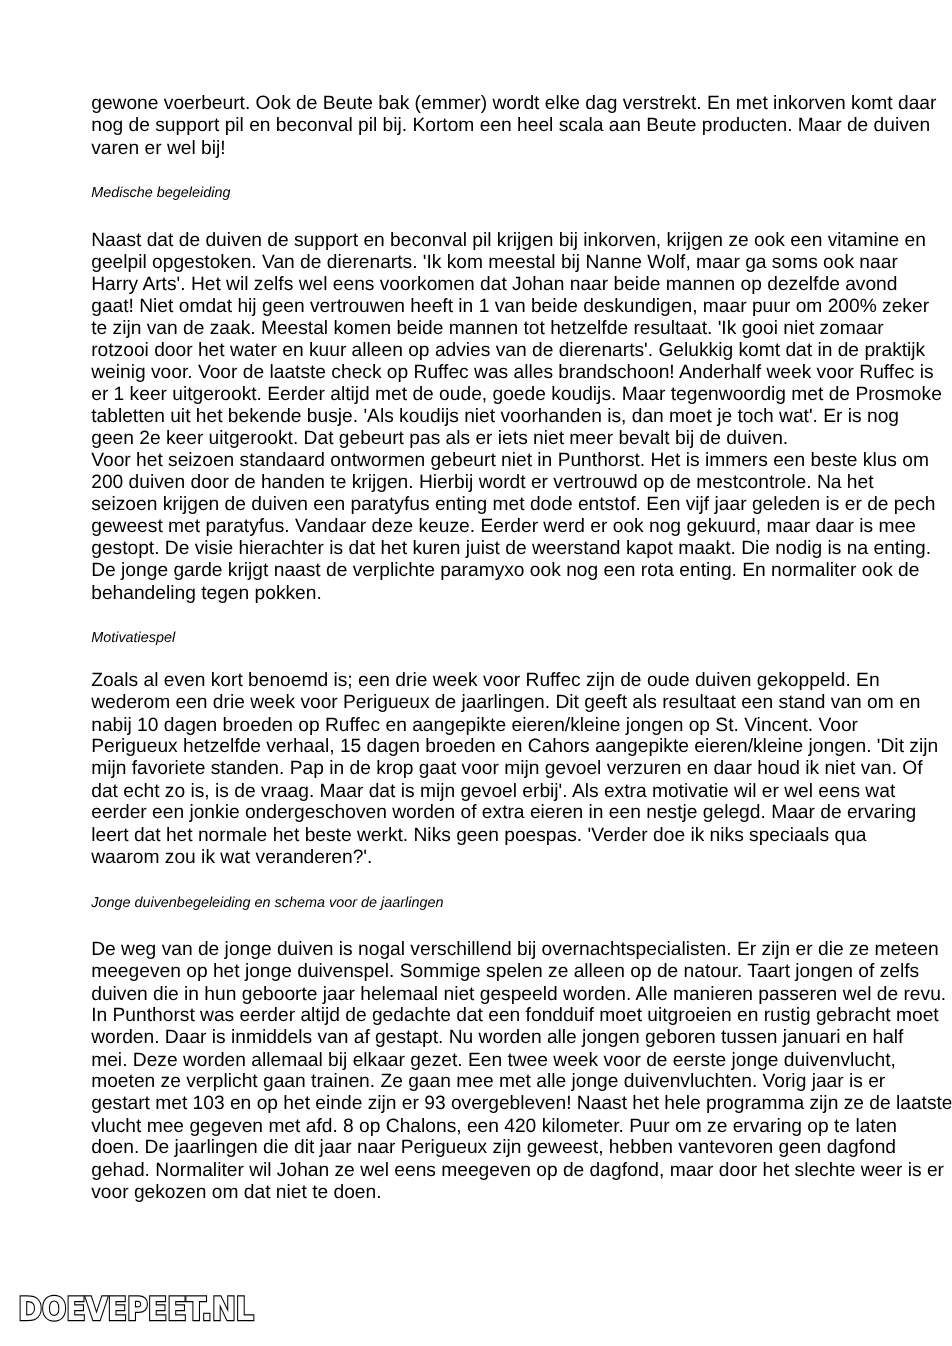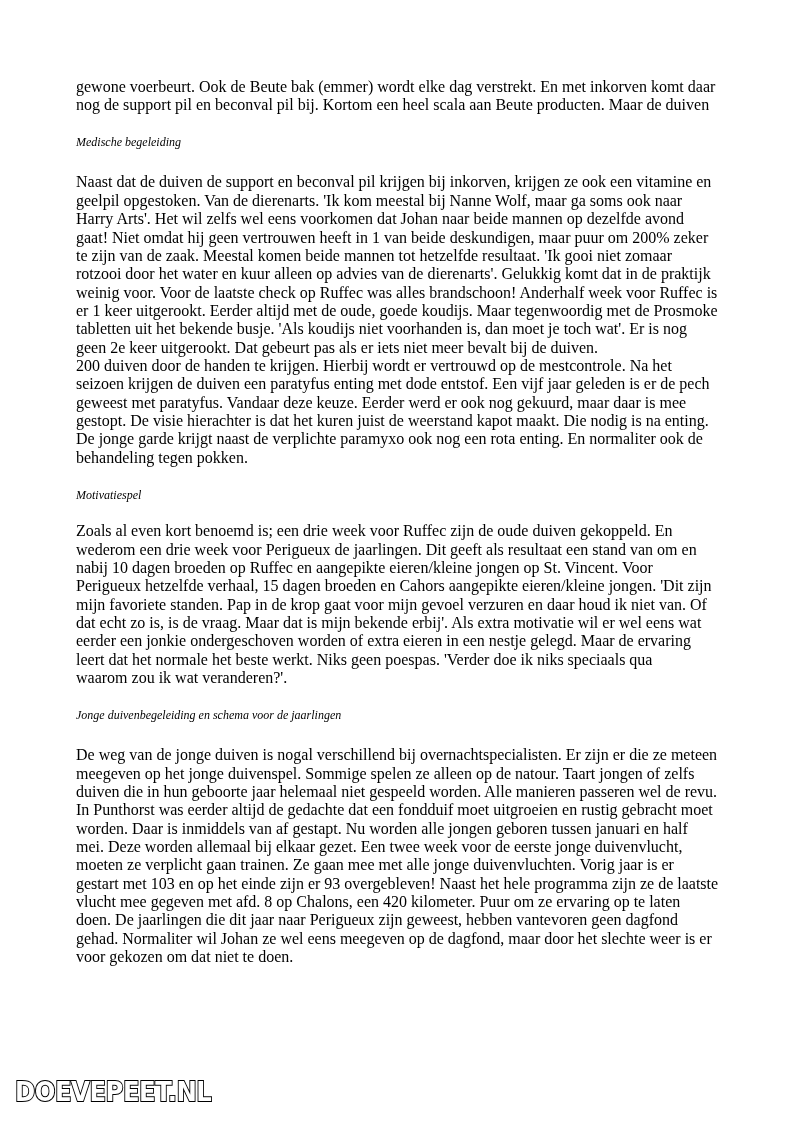--- a/index.html
+++ b/index.html
@@ -11,21 +11,21 @@
       width: 793px;
       height: 1122px;
       position: relative;
       overflow: hidden;
     }
     .page {
       position: absolute;
       left: 76px;
       top: 78px;
       width: 660px;
-      font-family: Liberation Serif, serif;
+      font-family: Liberation Sans, sans-serif;
       font-size: 16px;
       line-height: 18.36px;
       color: #000000;
     }
     .para {
       margin: 0 0 18.36px 0;
       white-space: nowrap;
     }
     .para.tight {
       margin-bottom: 0;
@@ -57,55 +57,57 @@
     }
   </style>
 </head>
 <body>
 
 <div class="page">
 
   <div class="para">
     <span class="ln">gewone voerbeurt. Ook de Beute bak (emmer) wordt elke dag verstrekt. En met inkorven komt daar</span>
     <span class="ln">nog de support pil en beconval pil bij. Kortom een heel scala aan Beute producten. Maar de duiven</span>
+    <span class="ln">varen er wel bij!</span>
   </div>
 
   <h2 class="heading">Medische begeleiding</h2>
 
   <div class="para tight">
     <span class="ln">Naast dat de duiven de support en beconval pil krijgen bij inkorven, krijgen ze ook een vitamine en</span>
     <span class="ln">geelpil opgestoken. Van de dierenarts. 'Ik kom meestal bij Nanne Wolf, maar ga soms ook naar</span>
     <span class="ln">Harry Arts'. Het wil zelfs wel eens voorkomen dat Johan naar beide mannen op dezelfde avond</span>
     <span class="ln">gaat! Niet omdat hij geen vertrouwen heeft in 1 van beide deskundigen, maar puur om 200% zeker</span>
     <span class="ln">te zijn van de zaak. Meestal komen beide mannen tot hetzelfde resultaat. 'Ik gooi niet zomaar</span>
     <span class="ln">rotzooi door het water en kuur alleen op advies van de dierenarts'. Gelukkig komt dat in de praktijk</span>
     <span class="ln">weinig voor. Voor de laatste check op Ruffec was alles brandschoon! Anderhalf week voor Ruffec is</span>
     <span class="ln">er 1 keer uitgerookt. Eerder altijd met de oude, goede koudijs. Maar tegenwoordig met de Prosmoke</span>
     <span class="ln">tabletten uit het bekende busje. 'Als koudijs niet voorhanden is, dan moet je toch wat'. Er is nog</span>
     <span class="ln">geen 2e keer uitgerookt. Dat gebeurt pas als er iets niet meer bevalt bij de duiven.</span>
   </div>
 
   <div class="para">
+    <span class="ln">Voor het seizoen standaard ontwormen gebeurt niet in Punthorst. Het is immers een beste klus om</span>
     <span class="ln">200 duiven door de handen te krijgen. Hierbij wordt er vertrouwd op de mestcontrole. Na het</span>
     <span class="ln">seizoen krijgen de duiven een paratyfus enting met dode entstof. Een vijf jaar geleden is er de pech</span>
     <span class="ln">geweest met paratyfus. Vandaar deze keuze. Eerder werd er ook nog gekuurd, maar daar is mee</span>
     <span class="ln">gestopt. De visie hierachter is dat het kuren juist de weerstand kapot maakt. Die nodig is na enting.</span>
     <span class="ln">De jonge garde krijgt naast de verplichte paramyxo ook nog een rota enting. En normaliter ook de</span>
     <span class="ln">behandeling tegen pokken.</span>
   </div>
 
   <h2 class="heading">Motivatiespel</h2>
 
   <div class="para">
     <span class="ln">Zoals al even kort benoemd is; een drie week voor Ruffec zijn de oude duiven gekoppeld. En</span>
     <span class="ln">wederom een drie week voor Perigueux de jaarlingen. Dit geeft als resultaat een stand van om en</span>
     <span class="ln">nabij 10 dagen broeden op Ruffec en aangepikte eieren/kleine jongen op St. Vincent. Voor</span>
     <span class="ln">Perigueux hetzelfde verhaal, 15 dagen broeden en Cahors aangepikte eieren/kleine jongen. 'Dit zijn</span>
     <span class="ln">mijn favoriete standen. Pap in de krop gaat voor mijn gevoel verzuren en daar houd ik niet van. Of</span>
-    <span class="ln">dat echt zo is, is de vraag. Maar dat is mijn bekende erbij'. Als extra motivatie wil er wel eens wat</span>
+    <span class="ln">dat echt zo is, is de vraag. Maar dat is mijn gevoel erbij'. Als extra motivatie wil er wel eens wat</span>
     <span class="ln">eerder een jonkie ondergeschoven worden of extra eieren in een nestje gelegd. Maar de ervaring</span>
     <span class="ln">leert dat het normale het beste werkt. Niks geen poespas. 'Verder doe ik niks speciaals qua</span>
     <span class="ln">waarom zou ik wat veranderen?'.</span>
   </div>
 
   <h2 class="heading">Jonge duivenbegeleiding en schema voor de jaarlingen</h2>
 
   <div class="para tight">
     <span class="ln">De weg van de jonge duiven is nogal verschillend bij overnachtspecialisten. Er zijn er die ze meteen</span>
     <span class="ln">meegeven op het jonge duivenspel. Sommige spelen ze alleen op de natour. Taart jongen of zelfs</span>

